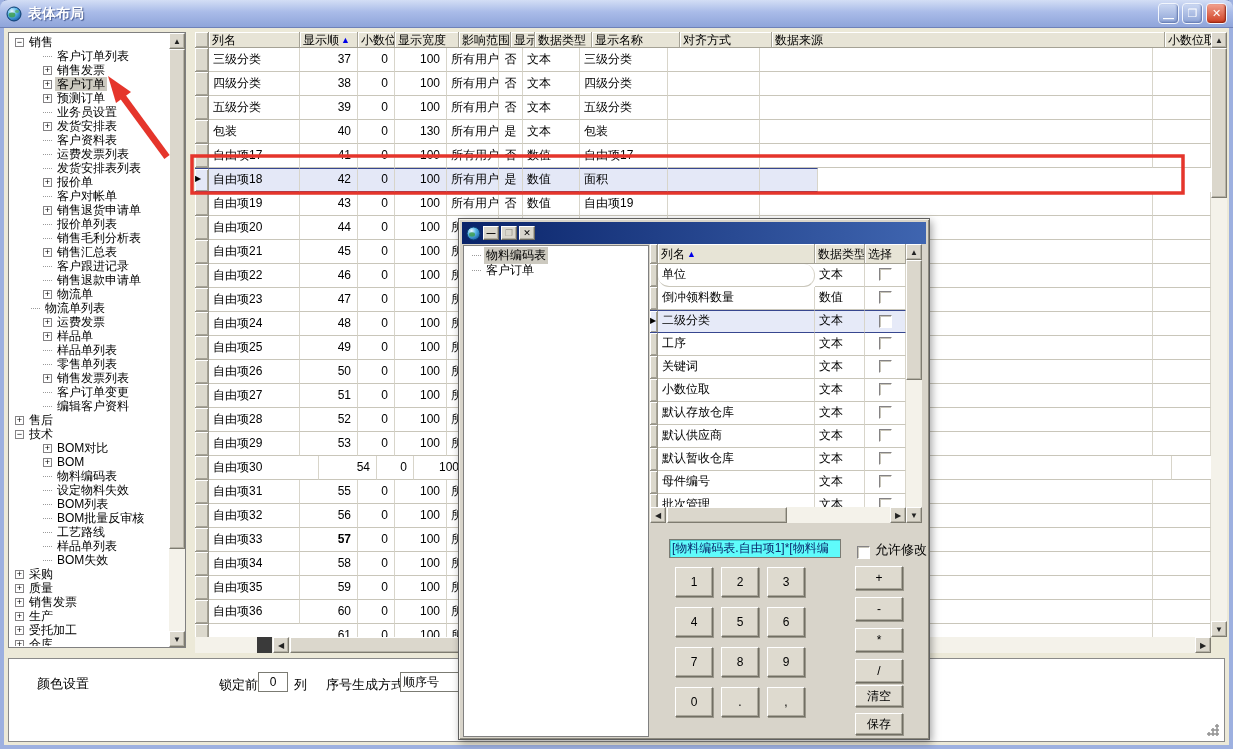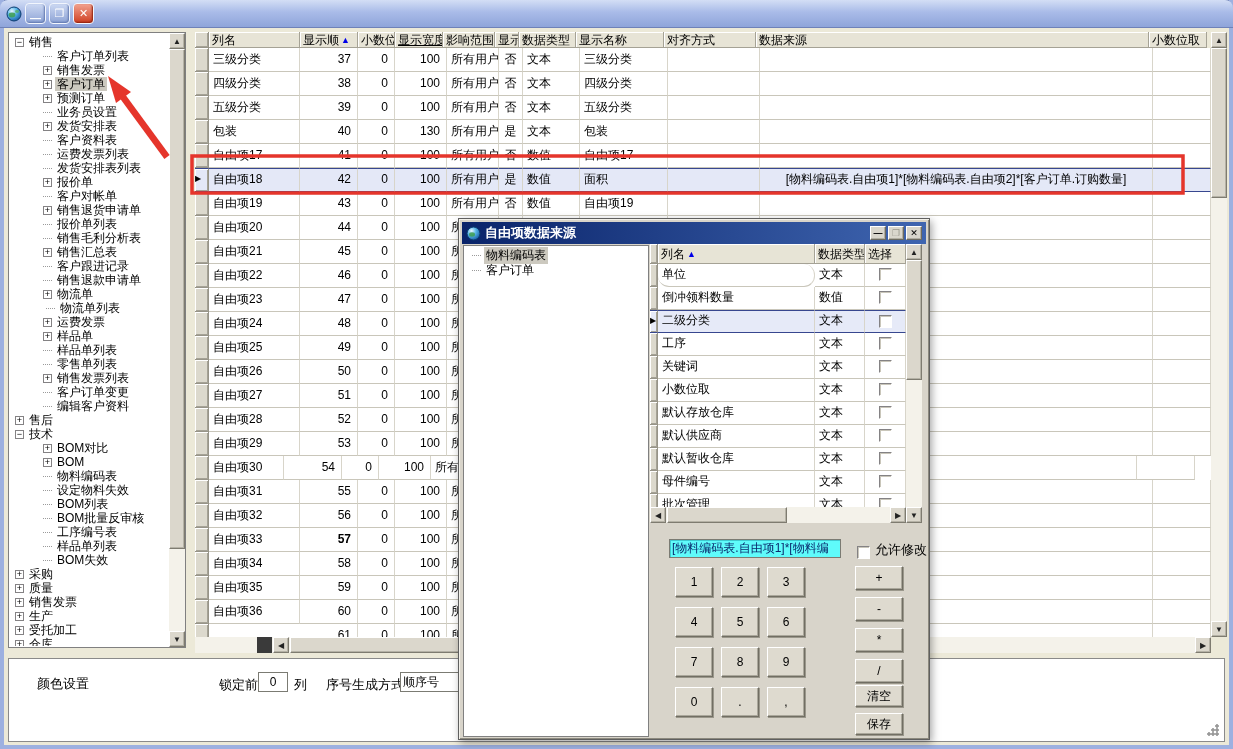--- a/index.html
+++ b/index.html
@@ -120,20 +120,21 @@
           <radialGradient id="gl" cx="35%" cy="30%" r="75%">
         <stop offset="0%" stop-color="#eaf6ff"></stop>
             <stop offset="45%" stop-color="#58b6e8"></stop>
             <stop offset="100%" stop-color="#1a5fa8"></stop>
       </radialGradient>
         </defs>
       <circle cx="8" cy="8" r="7" fill="url(#gl)" stroke="#0d3d70"></circle>
       <ellipse cx="6" cy="9" rx="3.4" ry="2.4" fill="#3f9e4f" opacity="0.85"></ellipse>
       <ellipse cx="11" cy="5.5" rx="2" ry="1.4" fill="#57b063" opacity="0.8"></ellipse>
     </svg>
+    <span class="title-text">表体布局</span>
     <div class="tbb min">
         <span>—</span>
       </div>
     <div class="tbb">
         <span>❐</span>
       </div>
     <div class="tbb close">
         <span>✕</span>
       </div>
   </div>
@@ -209,21 +210,21 @@
           <div class="tl">客户跟进记录</div>
         </div>
         <div class="ti" style="padding-left: 33px;">
           <div class="conn"></div>
           <div class="tl">销售退款申请单</div>
         </div>
         <div class="ti" style="padding-left: 33px;">
           <div class="exp">+</div>
           <div class="tl">物流单</div>
         </div>
-        <div class="ti" style="padding-left: 36px;">
+        <div class="ti" style="padding-left: 21px;">
           <div class="conn"></div>
           <div class="tl">物流单列表</div>
         </div>
         <div class="ti" style="padding-left: 33px;">
           <div class="exp">+</div>
           <div class="tl">运费发票</div>
         </div>
         <div class="ti" style="padding-left: 33px;">
           <div class="exp">+</div>
           <div class="tl">样品单</div>
@@ -275,21 +276,21 @@
         <div class="ti" style="padding-left: 33px;">
           <div class="conn"></div>
           <div class="tl">BOM列表</div>
         </div>
         <div class="ti" style="padding-left: 33px;">
           <div class="conn"></div>
           <div class="tl">BOM批量反审核</div>
         </div>
         <div class="ti" style="padding-left: 33px;">
           <div class="conn"></div>
-          <div class="tl">工序编号表</div>
+          <div class="tl">工艺路线</div>
         </div>
         <div class="ti" style="padding-left: 33px;">
           <div class="conn"></div>
           <div class="tl">样品单列表</div>
         </div>
         <div class="ti" style="padding-left: 33px;">
           <div class="conn"></div>
           <div class="tl">BOM失效</div>
         </div>
         <div class="ti" style="padding-left: 5px;">
@@ -333,21 +334,21 @@
       <div class="ghc" style="width: 91px;">
         <span>列名</span>
       </div>
       <div class="ghc" style="width: 58px;">
         <span>显示顺</span>
         <span class="sort">▲</span>
       </div>
       <div class="ghc" style="width: 37px;">
         <span>小数位</span>
       </div>
-      <div class="ghc" style="width: 48px; text-decoration: underline;">
+      <div class="ghc" style="width: 64px;">
         <span>显示宽度</span>
       </div>
       <div class="ghc" style="width: 52px;">
         <span>影响范围</span>
       </div>
       <div class="ghc" style="width: 24px;">
         <span>显示</span>
       </div>
       <div class="ghc" style="width: 57px;">
         <span>数据类型</span>
@@ -440,21 +441,20 @@
         <div class="gc gutter" style="width: 14px;">▶</div>
         <div class="gc" style="width: 91px;">自由项18</div>
         <div class="gc a-r" style="width: 58px;">42</div>
         <div class="gc a-r" style="width: 37px;">0</div>
         <div class="gc a-r" style="width: 52px;">100</div>
         <div class="gc" style="width: 52px;">所有用户</div>
         <div class="gc a-c" style="width: 24px;">是</div>
         <div class="gc" style="width: 57px;">数值</div>
         <div class="gc" style="width: 88px;">面积</div>
         <div class="gc" style="width: 92px;"></div>
-        <div class="gc a-c" style="width: 393px;">[物料编码表.自由项1]*[物料编码表.自由项2]*[客户订单.订购数量]</div>
         <div class="gc" style="width: 58px;"></div>
       </div>
       <div class="grow">
         <div class="gc gutter" style="width: 14px;"></div>
         <div class="gc" style="width: 91px;">自由项19</div>
         <div class="gc a-r" style="width: 58px;">43</div>
         <div class="gc a-r" style="width: 37px;">0</div>
         <div class="gc a-r" style="width: 52px;">100</div>
         <div class="gc" style="width: 52px;">所有用户</div>
         <div class="gc a-c" style="width: 24px;">否</div>
@@ -599,21 +599,21 @@
         <div class="gc" style="width: 52px;">所有用户</div>
         <div class="gc a-c" style="width: 24px;"></div>
         <div class="gc" style="width: 57px;"></div>
         <div class="gc" style="width: 88px;"></div>
         <div class="gc" style="width: 92px;"></div>
         <div class="gc a-c" style="width: 393px;"></div>
         <div class="gc" style="width: 58px;"></div>
       </div>
       <div class="grow">
         <div class="gc gutter" style="width: 14px;"></div>
-        <div class="gc" style="width: 75px;">自由项30</div>
+        <div class="gc" style="width: 110px;">自由项30</div>
         <div class="gc a-r" style="width: 58px;">54</div>
         <div class="gc a-r" style="width: 37px;">0</div>
         <div class="gc a-r" style="width: 52px;">100</div>
         <div class="gc" style="width: 52px;">所有用户</div>
         <div class="gc a-c" style="width: 24px;"></div>
         <div class="gc" style="width: 57px;"></div>
         <div class="gc" style="width: 88px;"></div>
         <div class="gc" style="width: 92px;"></div>
         <div class="gc a-c" style="width: 393px;"></div>
         <div class="gc" style="width: 58px;"></div>
@@ -747,21 +747,20 @@
     <input class="bp-input" style="left: 391px; top: 13px; width: 80px; text-align: left;" value="顺序号">
     <div class="grip"></div>
   </div>
 
   <div class="dialog">
     <div class="dtitle">
       <svg width="15" height="15">
         <circle cx="7.5" cy="7.5" r="6.5" fill="url(#gl)" stroke="#0d3d70"></circle>
         <ellipse cx="6" cy="8.5" rx="3" ry="2.2" fill="#3f9e4f" opacity="0.85"></ellipse>
       </svg>
-      <span class="dtitle-text">自由项数据来源</span>
       <div class="dtb"><span>—</span></div>
       <div class="dtb dis"><span>❐</span></div>
       <div class="dtb"><span>✕</span></div>
     </div>
 
     <div class="dtree" id="dlg-tree">
         <div class="dti">
           <div class="conn"></div>
           <div class="tl tlsel">物料编码表</div>
         </div>

